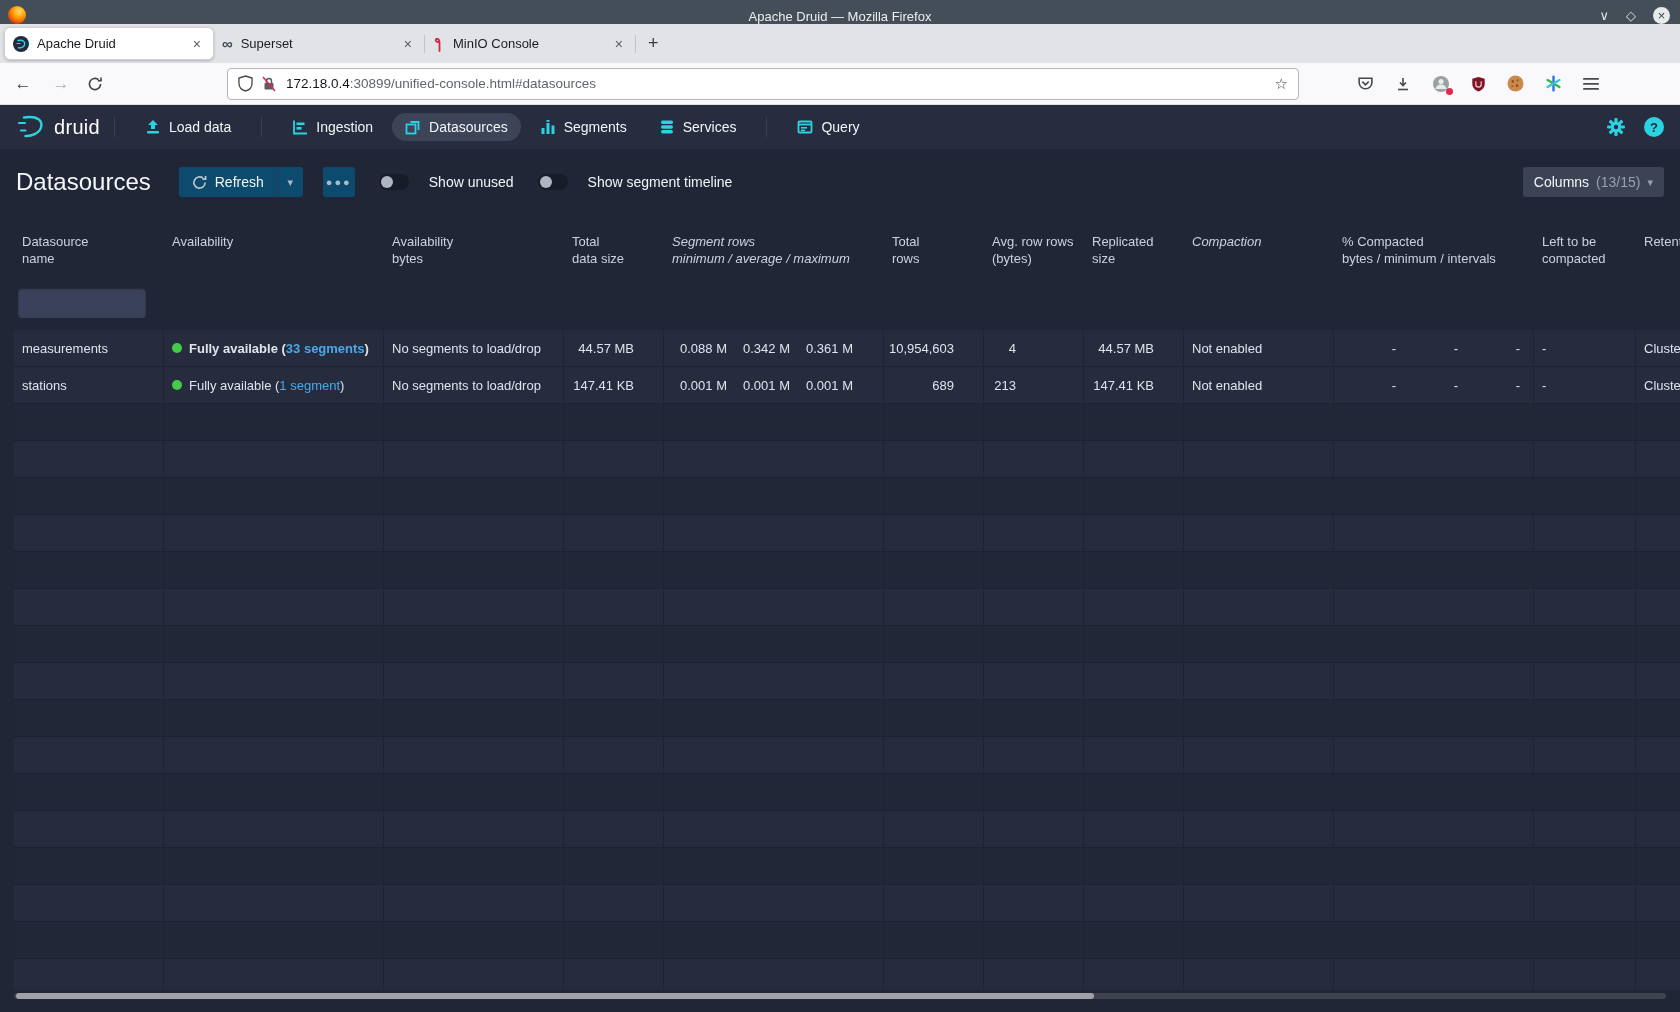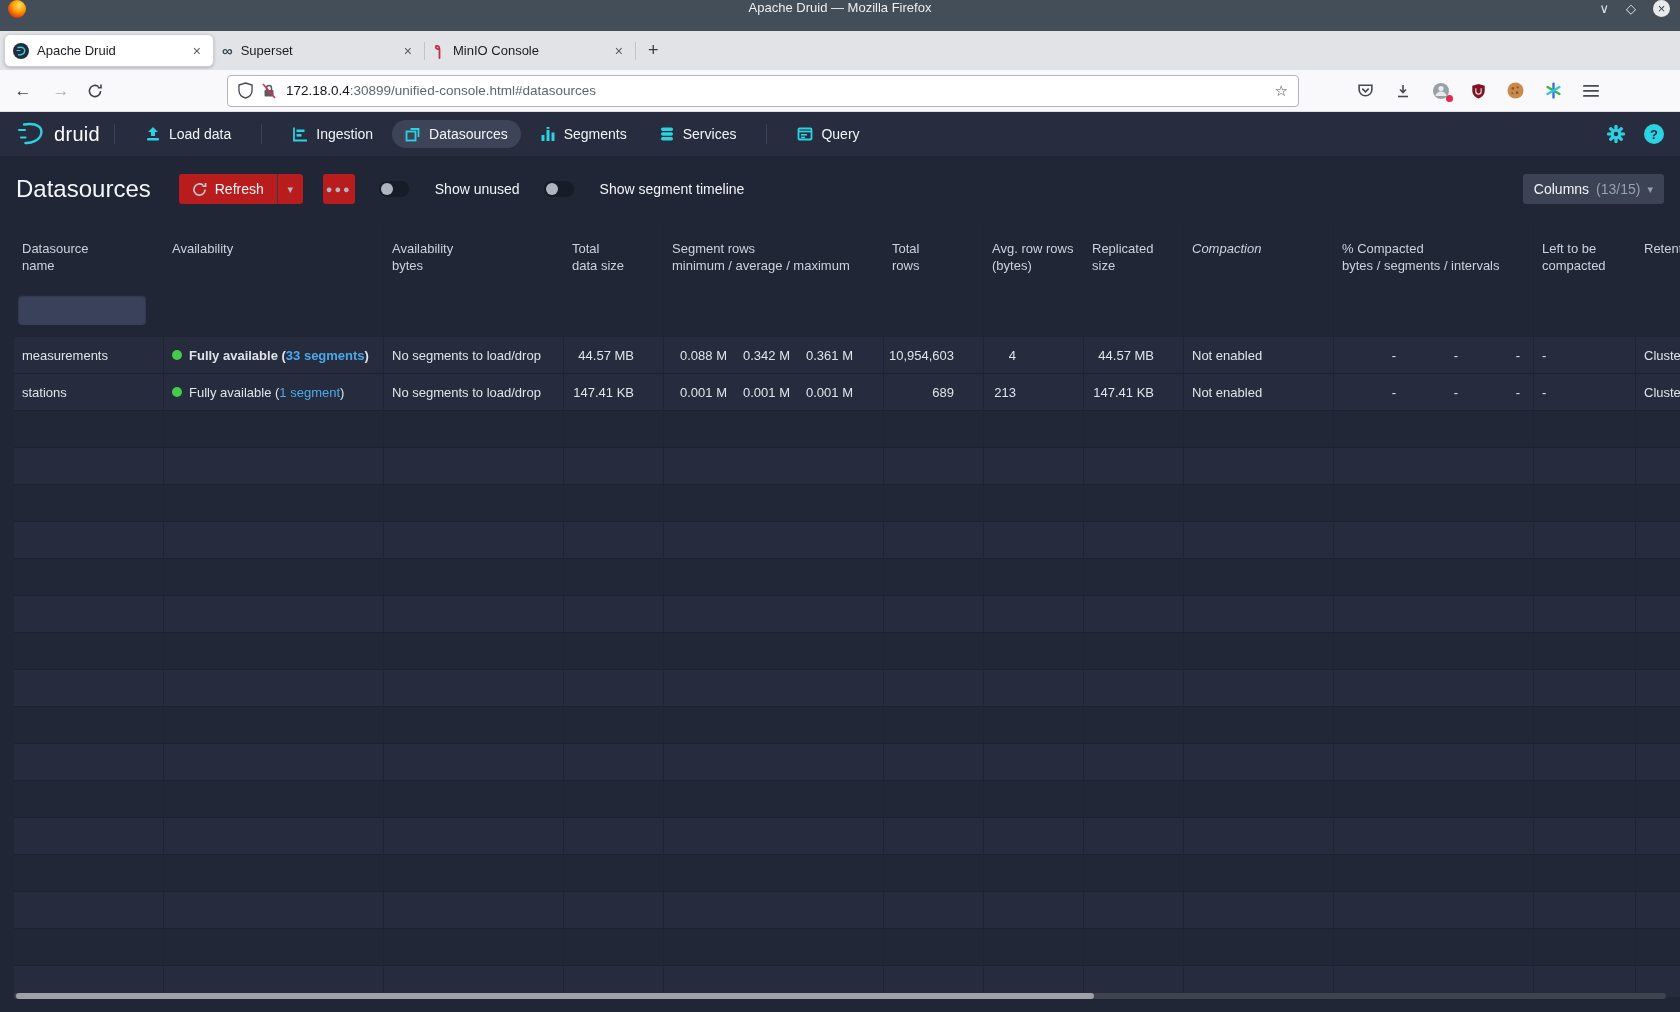--- a/index.html
+++ b/index.html
@@ -1,20 +1,20 @@
 <!DOCTYPE html>
 <html><head>
 <meta charset="utf-8">
 <style>
   * { box-sizing: border-box; margin: 0; padding: 0; }
   html,body { width:1680px; height:1012px; overflow:hidden; }
   body { font-family:"Liberation Sans", sans-serif; background:#212637; position:relative; }
 
   
-  .titlebar { height:31px; background:#444e58; position:relative; display:flex; align-items:flex-start; }
+  .titlebar { height:24px; background:#444e58; position:relative; display:flex; align-items:flex-end; }
   .fx-logo { width:18px; height:18px; border-radius:50%; margin-left:8px;
     background: radial-gradient(circle at 62% 30%, #ffe066 0%, #ff9a00 40%, #e1420e 72%, #a0144f 100%); }
   .win-title { position:absolute; left:50%; transform:translateX(-50%); color:#eceef0; font-size:13px; }
   .win-controls { margin-left:auto; display:flex; align-items:center; gap:17px; margin-right:10px; color:#dfe3e6; font-size:13px; }
   .win-close { width:17px; height:17px; border-radius:50%; background:#e8eaec; color:#39424a; display:flex; align-items:center; justify-content:center; font-size:13px; line-height:1; }
 
   .tabstrip { height:39px; background:#e2e3e7; display:flex; align-items:center; }
   .tab { width:210px; height:33px; display:flex; align-items:center; padding:0 8px; font-size:13px; color:#1b1b20; }
   .tab.active { background:#ffffff; border:1px solid #cfcfd6; border-radius:6px; margin-left:4px; box-shadow:0 1px 3px rgba(0,0,0,.22); }
   .tab .ttl { flex:1; margin-left:8px; white-space:nowrap; overflow:hidden; }
@@ -41,28 +41,28 @@
   .brand { display:flex; align-items:center; }
   .brand-name { color:#ffffff; font-size:20px; margin-left:8px; letter-spacing:.3px; }
   .nav-sep { width:1px; height:20px; background:#3a4154; margin:0 14px; }
   .nav-item { display:flex; align-items:center; gap:8px; color:#f2f5f8; font-size:14px; padding:6px 13px; border-radius:16px; margin:0 3px; white-space:nowrap; }
   .nav-item.active { background:#3d4458; }
   .nav-right { margin-left:auto; display:flex; align-items:center; gap:18px; }
   .help-circle { width:20px; height:20px; border-radius:50%; background:#2bd2e1; color:#272c3e; font-weight:bold; font-size:13px; display:flex; align-items:center; justify-content:center; }
 
   .page-header { height:66px; display:flex; align-items:center; padding:0 16px; }
   .page-title { font-size:24px; color:#f4f7f9; margin-right:28px; }
-  .btn { background:#b91c1c; height:30px; color:#f2f5f8; font-size:14px; display:flex; align-items:center; border:none; }
+  .btn { background:#0c4a6e; height:30px; color:#f2f5f8; font-size:14px; display:flex; align-items:center; border:none; }
   .btn-refresh { padding:0 13px; gap:8px; border-radius:3px 0 0 3px; }
   .btn-caret { width:26px; justify-content:center; border-left:1px solid #323950; border-radius:0 3px 3px 0; color:#aeb9c4; font-size:11px; }
   .btn-more { width:32px; justify-content:center; border-radius:3px; margin-left:20px; color:#aeb9c4; letter-spacing:2px; font-size:11px; }
   .toggle-group { display:flex; align-items:center; margin-left:24px; }
   .switch { width:30px; height:16px; border-radius:9px; background:#171c29; position:relative; }
   .switch .knob { position:absolute; left:2px; top:2px; width:12px; height:12px; border-radius:50%; background:#aeb6c2; }
-  .toggle-label { margin-left:26px; font-size:14px; color:#f2f5f8; white-space:nowrap; }
+  .toggle-label { margin-left:20px; font-size:14px; color:#f2f5f8; white-space:nowrap; }
   .btn-columns { margin-left:auto; padding:0 11px; gap:7px; border-radius:3px; background:#3c4354; }
   .col-count { color:#97a1ae; }
   .btn-columns .caret { color:#97a1ae; font-size:11px; }
 
   
   .table-wrap { height:775px; overflow:hidden; margin-left:14px; }
   .trow { display:flex; }
   .hcell, .fcell, .tcell { flex:none; border-right:1px solid #1e2434; overflow:hidden; white-space:nowrap; }
   .thead { height:60px; }
   .hcell { padding:18px 8px 0 8px; line-height:17px; color:#c9d3dc; font-size:13px; }
@@ -307,42 +307,42 @@
           <div>Availability</div>
         </div>
         <div class="hcell" style="width: 180px;">
           <div>Availability</div>
           <div>bytes</div>
         </div>
         <div class="hcell" style="width: 100px;">
           <div>Total</div>
           <div>data size</div>
         </div>
-        <div class="hcell" style="width: 220px;">
+        <div class="hcell" style="width: 220px; font-style: italic;">
           <div>Segment rows</div>
           <div>minimum / average / maximum</div>
         </div>
         <div class="hcell" style="width: 100px;">
           <div>Total</div>
           <div>rows</div>
         </div>
         <div class="hcell" style="width: 100px;">
           <div>Avg. row rows</div>
           <div>(bytes)</div>
         </div>
         <div class="hcell" style="width: 100px;">
           <div>Replicated</div>
           <div>size</div>
         </div>
         <div class="hcell" style="width: 150px; font-style: italic;">
           <div>Compaction</div>
         </div>
         <div class="hcell" style="width: 200px;">
           <div>% Compacted</div>
-          <div>bytes / segments / intervals</div>
+          <div>bytes / minimum / intervals</div>
         </div>
         <div class="hcell" style="width: 102px;">
           <div>Left to be</div>
           <div>compacted</div>
         </div>
         <div class="hcell" style="width: 160px;">
           <div>Retention</div>
         </div>
       </div>
       <div class="trow tfilter">

